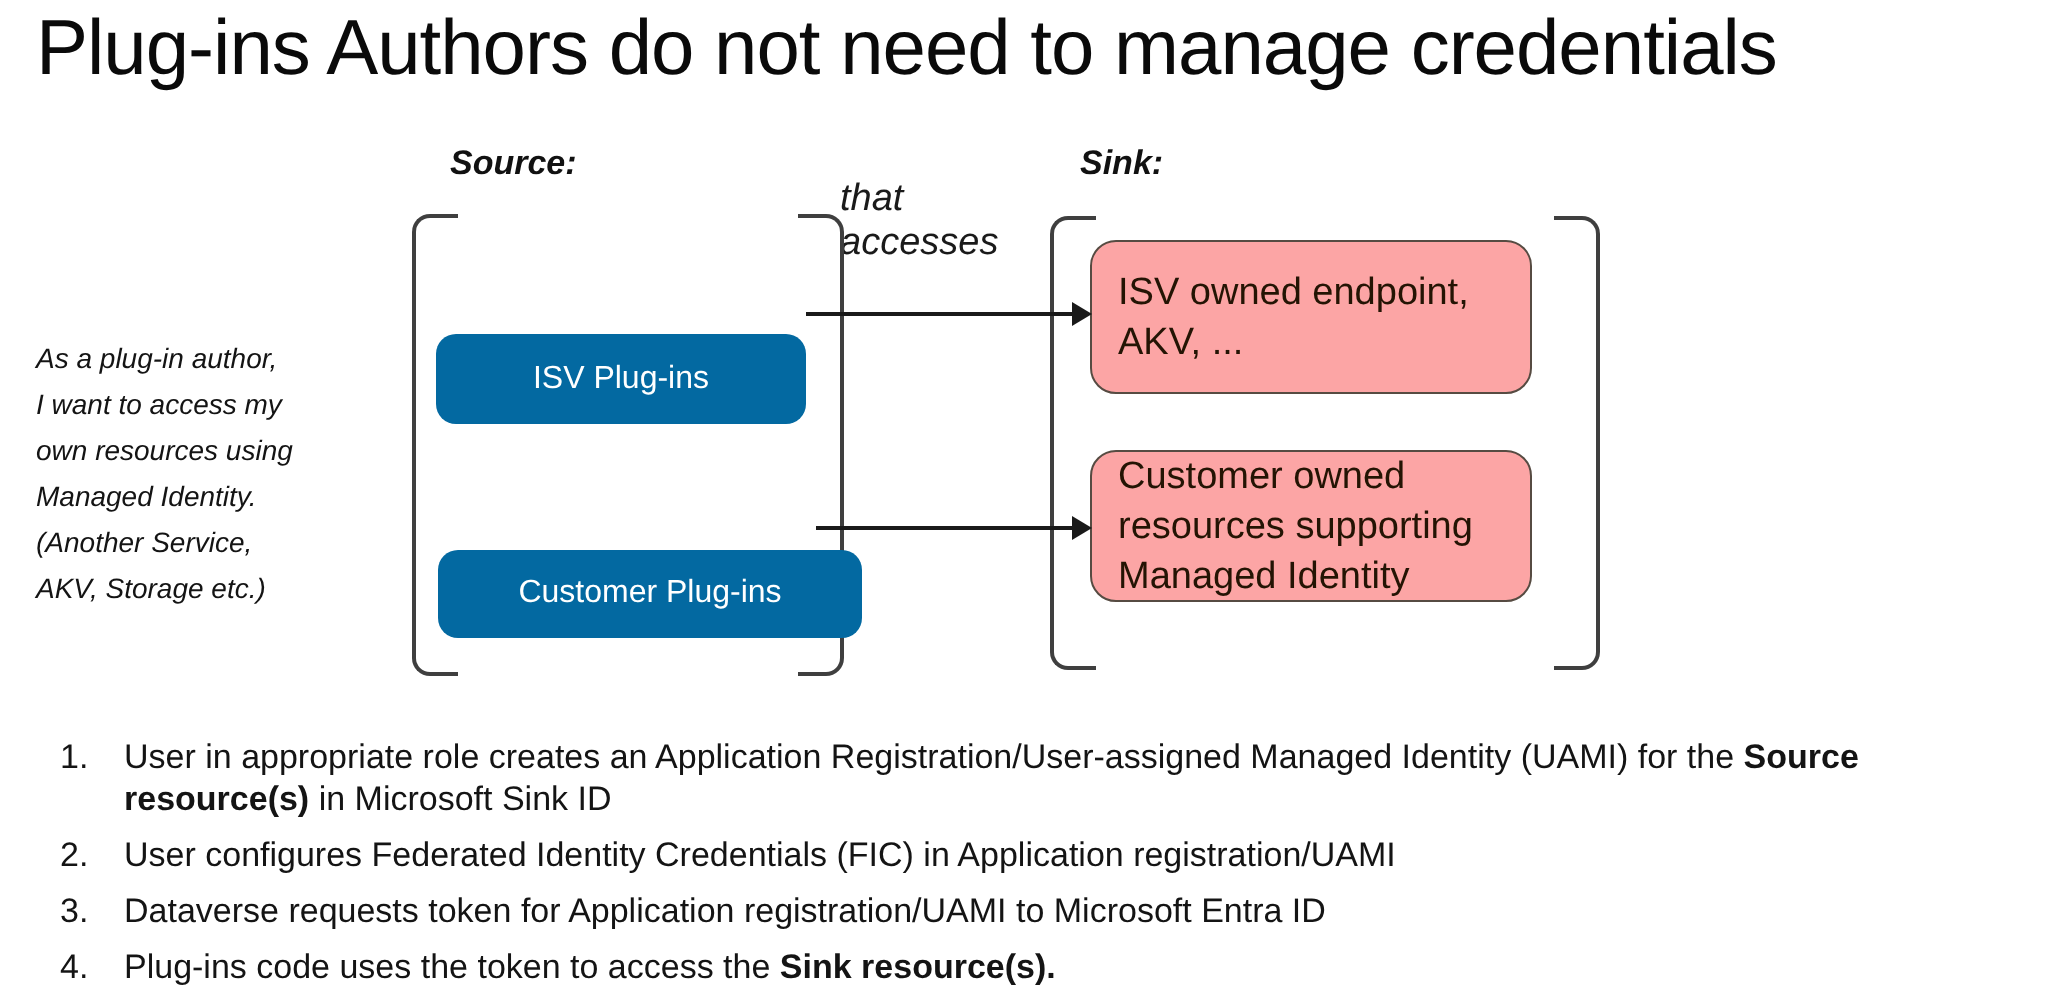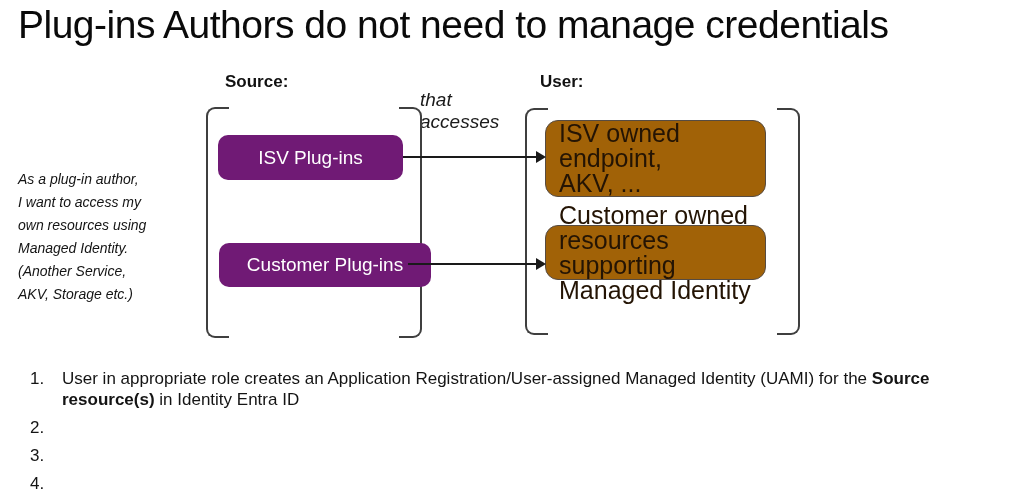--- a/index.html
+++ b/index.html
@@ -25,20 +25,21 @@
     letter-spacing: -0.5px;
     line-height: 58px;
     color: #0a0a0a;
     white-space: nowrap;
   }
   .section-label {
     position: absolute;
     font-size: 17px;
     font-weight: 700;
     color: #111111;
+    font-style: italic;
   }
   .source-label { left: 225px; top: 72px; }
   .sink-label   { left: 540px; top: 72px; }
   .connector-label {
     position: absolute;
     left: 420px;
     top: 89px;
     width: 100px;
     font-style: italic;
     font-size: 19px;
@@ -72,42 +73,43 @@
   }
   .src-bl  { left: 206px; top: 107px; width: 23px; height: 231px; }
   .src-br  { left: 399px; top: 107px; width: 23px; height: 231px; }
   .sink-bl { left: 525px; top: 108px; width: 23px; height: 227px; }
   .sink-br { left: 777px; top: 108px; width: 23px; height: 227px; }
   .blue-box {
     position: absolute;
     display: flex;
     align-items: center;
     justify-content: center;
-    background: #701a75;
+    background: #0369a1;
     color: #ffffff;
-    font-size: 19px;
+    font-size: 16px;
     border-radius: 10px;
+    margin-top: 32px;
   }
   .blue-box-1 { left: 218px; top: 135px; width: 185px; height: 45px; }
   .blue-box-2 { left: 219px; top: 243px; width: 212px; height: 44px; }
   .orange-box {
     position: absolute;
     display: flex;
     align-items: center;
-    background: #a16207;
+    background: #fca5a5;
     border: 1.5px solid #564b42;
     color: #241404;
-    font-size: 25px;
+    font-size: 19px;
     line-height: 25px;
     border-radius: 13px;
     padding-left: 13px;
     white-space: pre-line;
   }
   .orange-box-1 { left: 545px; top: 120px; width: 221px; height: 77px; }
-  .orange-box-2 { left: 545px; top: 225px; width: 221px; height: 55px; }
+  .orange-box-2 { left: 545px; top: 225px; width: 221px; height: 76px; }
   .arrow {
     position: absolute;
     height: 2px;
     background: #1a1a1a;
   }
   .arrow-1 { left: 403px; top: 156px; width: 133px; }
   .arrow-2 { left: 408px; top: 263px; width: 128px; }
   .arrow-head {
     position: absolute;
     right: -10px;
@@ -139,21 +141,21 @@
 </style>
 </head>
 <body>
 
 <div class="slide">
 
   <h1 class="title">Plug-ins Authors do not need to manage credentials</h1>
 
   <div>
     <div class="section-label source-label">Source:</div>
-    <div class="section-label sink-label">User:</div>
+    <div class="section-label sink-label">Sink:</div>
 
     <div class="connector-label">that
 accesses</div>
 
     <div class="user-story">As a plug-in author,
 I want to access my
 own resources using
 Managed Identity.
 (Another Service,
 AKV, Storage etc.)</div>
@@ -176,26 +178,29 @@
       <span class="arrow-head"></span>
     </div>
     <div class="arrow arrow-2">
       <span class="arrow-head"></span>
     </div>
   </div>
 
   <ol class="steps">
     <li class="step">
       <span class="step-num">1.</span>
-      <span class="step-text"><span>User in appropriate role creates an Application Registration/User-assigned Managed Identity (UAMI) for the </span><b>Source resource(s)</b><span> in Identity Entra ID</span></span>
+      <span class="step-text"><span>User in appropriate role creates an Application Registration/User-assigned Managed Identity (UAMI) for the </span><b>Source resource(s)</b><span> in Microsoft Sink ID</span></span>
     </li>
     <li class="step">
       <span class="step-num">2.</span>
+      <span class="step-text"><span>User configures Federated Identity Credentials (FIC) in Application registration/UAMI</span><b></b><span></span></span>
     </li>
     <li class="step">
       <span class="step-num">3.</span>
+      <span class="step-text"><span>Dataverse requests token for Application registration/UAMI to Microsoft Entra ID</span><b></b><span></span></span>
     </li>
     <li class="step">
       <span class="step-num">4.</span>
+      <span class="step-text"><span>Plug-ins code uses the token to access the </span><b>Sink resource(s).</b><span></span></span>
     </li>
   </ol>
 
 </div>
 
 </body></html>

